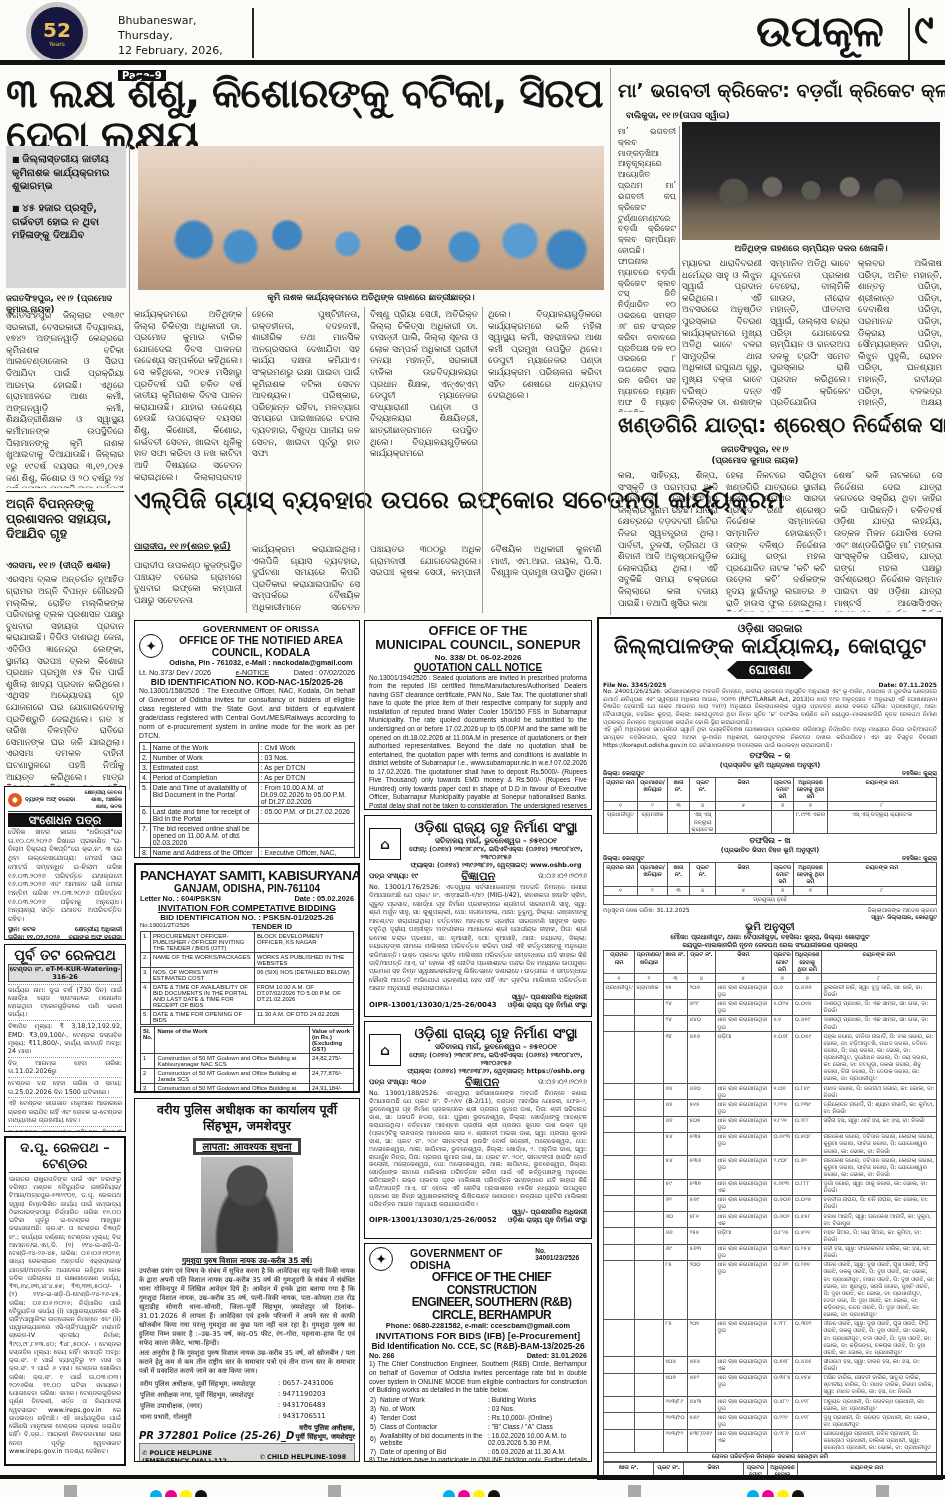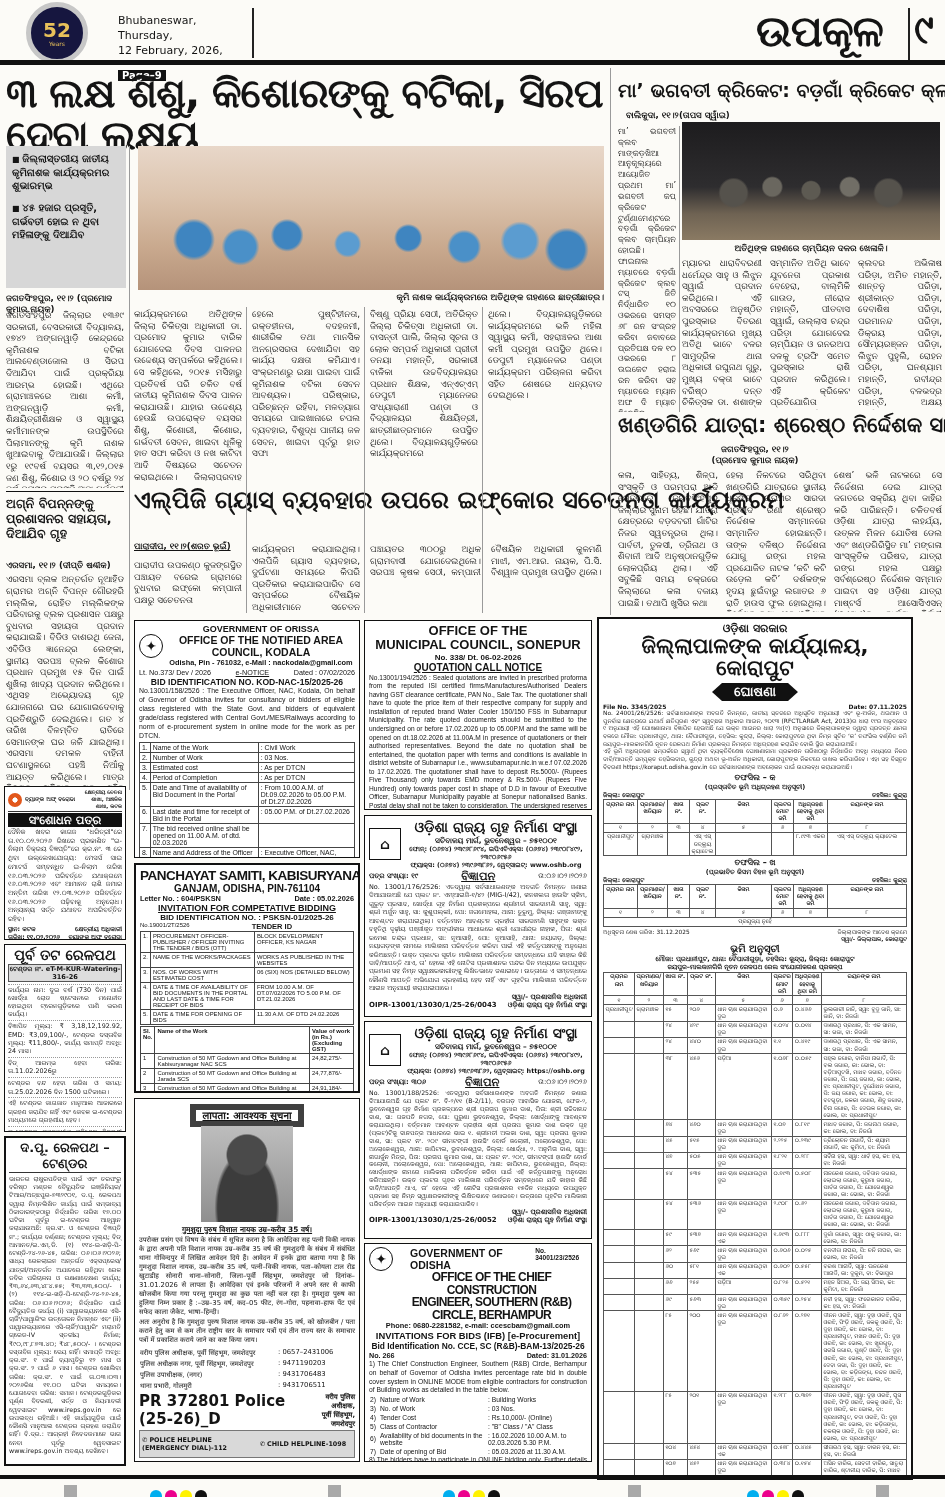--- a/index.html
+++ b/index.html
@@ -101,21 +101,21 @@
   <div class="photo" style="left:138px;top:146px;width:466px;height:144px;background:
        radial-gradient(circle at 12% 65%, #3f85c0 0 4%, transparent 5%),
        radial-gradient(circle at 22% 70%, #4a90c8 0 4%, transparent 5%),
        radial-gradient(circle at 32% 62%, #3f85c0 0 4%, transparent 5%),
        radial-gradient(circle at 45% 68%, #5b9cd0 0 4%, transparent 5%),
        radial-gradient(circle at 58% 64%, #3f85c0 0 4%, transparent 5%),
        radial-gradient(circle at 70% 70%, #4a90c8 0 4%, transparent 5%),
        radial-gradient(circle at 82% 66%, #5b9cd0 0 4%, transparent 5%),
        radial-gradient(circle at 92% 72%, #3f85c0 0 4%, transparent 5%),
        linear-gradient(180deg,#e8d7c9 0%,#dcc4ae 35%,#c9a98e 70%,#b5937a 100%);"></div>
-  <div class="abs caption" style="left:138px;top:292px;width:466px;text-align:right;">କୃମି ନାଶକ କାର୍ଯ୍ୟକ୍ରମରେ ଅତିଥିଙ୍କ ଗହଣରେ ଛାତ୍ରୀଛାତ୍ର।</div>
+  <div class="abs caption" style="left:138px;top:292px;width:466px;">କୃମି ନାଶକ କାର୍ଯ୍ୟକ୍ରମରେ ଅତିଥିଙ୍କ ଗହଣରେ ଛାତ୍ରୀଛାତ୍ର।</div>
   <div class="abs col" style="left:6px;top:310px;width:118px;height:178px;">ଜଗତସିଂହପୁର ଜିଲ୍ଲାର ୧୩୬୯ ସରକାରୀ, ବେସରକାରୀ ବିଦ୍ୟାଳୟ, ୧୭୪୨ ଅଙ୍ଗନୱାଡ଼ି କେନ୍ଦ୍ରରେ କୃମିନାଶକ ବଟିକା ଆଲବେଣ୍ଡାଜୋଲ ଓ ସିରପ ଦିଆଯିବା ପାଇଁ ପ୍ରକ୍ରିୟା ଆରମ୍ଭ ହୋଇଛି। ଏଥିରେ ଗ୍ରାମାଞ୍ଚଳରେ ଆଶା କର୍ମୀ, ଅଙ୍ଗନୱାଡ଼ି କର୍ମୀ, ଶିକ୍ଷୟିତ୍ରୀଶିକ୍ଷକ ଓ ସ୍ୱାସ୍ଥ୍ୟ କର୍ମୀମାନଙ୍କ ଉପସ୍ଥିତିରେ ପିଲାମାନଙ୍କୁ କୃମି ନାଶକ ଖୁଆଇବାକୁ ଦିଆଯାଉଛି। ଜିଲ୍ଲାର ୧ରୁ ୧୯ବର୍ଷ ବୟସର ୩,୧୨,୦୧୫ ଜଣ ଶିଶୁ, କିଶୋର ଓ ୨୦ ବର୍ଷରୁ ୨୪ ବର୍ଷ ବୟସର ପ୍ରସୂତି ଅବା ଗର୍ଭବତୀ ହୋଇ ନ ଥିବା ୪୫,୬୮୨ ଜଣ ମହିଳାଙ୍କୁ କୃମିନାଶକ ବଟିକାର ସେବନ କରାଇ ଅଭିଯାନକୁ ସଫଳ କରାଇବା। ଜିଲ୍ଲା ଶିକ୍ଷା ଅଧିକାରୀ କେଶବ ମେହେର ଯୋଗଦେଇ କୃମି ଦ୍ୱାରା ସଂକ୍ରମିତ</div>
   <div class="abs col" style="left:134px;top:309px;width:108px;height:172px;">କାର୍ଯ୍ୟକ୍ରମରେ ଅତିଥିଙ୍କ ଜିଲ୍ଲା ଚିକିତ୍ସା ଅଧିକାରୀ ଡା. ପ୍ରମୋଦ କୁମାର ବାରିକ ଯୋଗଦେଇ ଦିବସ ପାଳନର ଉଦ୍ଦେଶ୍ୟ ସମ୍ପର୍କରେ କହିଥିଲେ। ସେ କହିଥିଲେ, ୨୦୧୫ ମସିହାରୁ ପ୍ରତିବର୍ଷ ପରି ଚଳିତ ବର୍ଷ ଜାତୀୟ କୃମିନାଶକ ଦିବସ ପାଳନ କରାଯାଉଛି। ଯାହାର ଉଦ୍ଦେଶ୍ୟ ହେଉଛି ଉପରୋକ୍ତ ବୟସର ଶିଶୁ, କିଶୋରୀ, କିଶୋର, ଗର୍ଭବତୀ ସେବନ, ଖାଇବା ଧୂଳିକୁ ହାତ ସଫା କରିବା ଓ ନଖ କାଟିବା ଆଦି ବିଷୟରେ ସଚେତନ କରାଇଥିଲେ। ଜିଲ୍ଲାପ୍ରବାହ ଏହି କାର୍ଯ୍ୟକ୍ରମରେ ଅନ୍ୟମାନଙ୍କ ମଧ୍ୟରେ ଜିଲ୍ଲା ଜନସ୍ୱାସ୍ଥ୍ୟ ଅଧିକାରୀ ଡା. ସନ୍ତୋଷ କୁମାର ବେହେରା, ଡିଏସ୍‌ଡବ୍ଲ୍ୟୁ</div>
   <div class="abs col" style="left:252px;top:309px;width:108px;height:172px;">ହେଲେ ପୁଷ୍ଟିହୀନତା, ରକ୍ତହୀନତା, ବଦହଜମୀ, ଶାରୀରିକ ତଥା ମାନସିକ ଅନଗ୍ରସରତା ଦେଖାଯିବା ସହ କାର୍ଯ୍ୟ ଦକ୍ଷତା କମିଯାଏ। ସଂକ୍ରମଣରୁ ରକ୍ଷା ପାଇବା ପାଇଁ କୃମିନାଶକ ବଟିକା ସେବନ ଆବଶ୍ୟକ। ପରିଷ୍କାର, ପରିଚ୍ଛନ୍ନ ରହିବା, ମଳତ୍ୟାଗ ସମୟରେ ପାଇଖାନାରେ ଚପଲ ବ୍ୟବହାର, ବିଶୁଦ୍ଧ ପାନୀୟ ଜଳ ସେବନ, ଖାଇବା ପୂର୍ବରୁ ହାତ ସଫା</div>
   <div class="abs col" style="left:370px;top:309px;width:108px;height:172px;">ବିଷ୍ଣୁ ପ୍ରିୟା ସେଠୀ, ଅତିରିକ୍ତ ଜିଲ୍ଲା ଚିକିତ୍ସା ଅଧିକାରୀ ଡା. ବାସନ୍ତୀ ପାଲି, ଜିଲ୍ଲା ସୂଚନା ଓ ଲୋକ ସମ୍ପର୍କ ଅଧିକାରୀ ପ୍ରୀତୀ ତନୟା ମହାନ୍ତି, ସରକାରୀ ବାଳିକା ଉଚ୍ଚବିଦ୍ୟାଳୟର ପ୍ରଧାନ ଶିକ୍ଷକ, ଏନ୍‌ଏଚ୍‌ଏମ୍ ଡେପୁଟୀ ମ୍ୟାନେଜର ସଂଧ୍ୟାରାଣୀ ପଣ୍ଡା ଓ ବିଦ୍ୟାଳୟର ଶିକ୍ଷୟିତ୍ରୀ, ଛାତ୍ରୀଛାତ୍ରମାନେ ଉପସ୍ଥିତ ଥିଲେ। ବିଦ୍ୟାଳୟଗୁଡ଼ିକରେ କାର୍ଯ୍ୟକ୍ରମରେ</div>
   <div class="abs col" style="left:488px;top:309px;width:114px;height:172px;">ଥିଲେ। ବିଦ୍ୟାଳୟଗୁଡ଼ିକରେ କାର୍ଯ୍ୟକ୍ରମରେ ଭଳି ମହିଳା ସ୍ୱାସ୍ଥ୍ୟ କର୍ମୀ, ସହରାଞ୍ଚଳର ଆଶା କର୍ମୀ ପ୍ରମୁଖ ଉପସ୍ଥିତ ଥିଲେ। ଡେପୁଟୀ ମ୍ୟାନେଜର ପଣ୍ଡା କାର୍ଯ୍ୟକ୍ରମ ପରିଚାଳନା କରିବା ସହିତ ଶେଷରେ ଧନ୍ୟବାଦ ଦେଇଥିଲେ।</div>
 
   <div class="abs rule" style="left:6px;top:491px;width:118px;height:1px;"></div>
   <div class="abs" style="left:6px;top:496px;width:118px;">
     <div class="b" style="font-size:12.6px;line-height:1.2;">ଅଗ୍ନି ବିପନ୍ନଙ୍କୁ ପ୍ରଶାସନର ସହାୟତା, ଦିଆଯିବ ଗୃହ</div>
     <div class="byline" style="margin-top:19px;">ଏରସମା, ୧୧।୨ (ଦୀପ୍ତି ଷଣ୍ଢୀକ)</div>
@@ -281,21 +281,24 @@
             <td>3</td>
             <td>Construction of 50 MT Godown and Office Building at Nimundia SCS</td>
             <td>24,91,184/-</td>
           </tr>
         </tbody>
     </table>
 
   </div>
 
   <div class="box" style="left:134px;top:1098px;width:226px;height:364px;border-width:1.5px;">
-    <div class="ctr" style="margin-top:2px;"><span class="b u" style="font-size:10px;border:6px solid #404040;padding:0 6px;">लापता: आवश्यक सूचना</span></div>
+    <div class="b ctr" style="font-size:12.5px;line-height:1.25;">
+      <span>वरीय पुलिस अधीक्षक का कार्यालय पूर्वी</span><br><span>सिंहभूम, जमशेदपुर</span>
+    </div>
+    <div class="ctr" style="margin-top:2px;"><span class="b u" style="font-size:10px;border:3px solid #404040;padding:0 6px;">लापता: आवश्यक सूचना</span></div>
     <div style="display:flex;justify-content:center;margin-top:3px;">
       <div class="photo" style="position:relative;width:92px;height:96px;background:
         radial-gradient(circle at 50% 30%, #4a4a4a 0 24%, transparent 26%),
         radial-gradient(ellipse at 50% 85%, #3c3c3c 0 45%, transparent 50%),
         linear-gradient(180deg,#bdbdbd,#8f8f8f);"></div>
     </div>
     <div class="ctr b u" style="font-size:7.4px;margin-top:2px;">गुमशुदा पुरुष विशाल नायक उम्र–करीब 35 वर्ष।</div>
     <div class="jus" style="font-size:6.8px;line-height:1.32;margin-top:2px;">उपरोक्त प्रसंग एवं विषय के संबंध में सूचित करना है कि आवेदिका सह पत्नी विकी नायक के द्वारा अपनी पति विशाल नायक उम्र–करीब 35 वर्ष की गुमशुदगी के संबंध में संबंधित थाना गोविन्दपुर में लिखित आवेदन दिये हैं। आवेदन में इनके द्वारा बताया गया है कि गुमशुदा विशाल नायक, उम्र–करीब 35 वर्ष, पत्नी–विकी नायक, पता–कोयला टाल रोड खुटाडीह सोनारी थाना–सोनारी, जिला–पूर्वी सिंहभूम, जमशेदपुर जो दिनांक–31.01.2026 से लापता हैं। आवेदिका एवं इनके परिजनों ने अपने स्तर से काफी खोजबीन किया गया परन्तु गुमशुदा का कुछ पता नहीं चल रहा है। गुमशुदा पुरुष का हुलिया निम्न प्रकार है :–उम्र–35 वर्ष, कद–05 फीट, रंग–गोरा, पहनावा–हाफ पेंट एवं सफेद काला जैकेट, भाषा–हिन्दी।</div>
     <div class="jus" style="font-size:6.8px;line-height:1.32;margin-top:1px;">अतः अनुरोध है कि गुमशुदा पुरुष विशाल नायक उम्र–करीब 35 वर्ष, को खोजबीन / पता कराने हेतु कम से कम तीन राष्ट्रीय स्तर के समाचार पत्रों एवं तीन राज्य स्तर के समाचार पत्रों में प्रकाशित कराये जाने का कष्ट किया जाय।</div>
     <table style="font-size:6.8px;margin-top:2px;">
@@ -316,21 +319,21 @@
             <td>पुलिस उपाधीक्षक, (नगर)</td>
             <td>: 9431706483</td>
           </tr>
           <tr>
             <td>थाना प्रभारी, गोलमुरी</td>
             <td>: 9431706511</td>
           </tr>
         </tbody>
     </table>
     <div style="display:flex;justify-content:space-between;align-items:flex-end;margin-top:1px;">
-      <span class="b" style="font-size:15px;">PR 372801 Police (25-26)_D</span>
+      <span class="b" style="font-size:10px;font-style:italic;">PR 372801 Police (25-26)_D</span>
       <span class="b" style="font-size:6.8px;text-align:right;">
         <span>वरीय पुलिस अधीक्षक,</span><br><span>पूर्वी सिंहभूम, जमशेदपुर</span>
       </span>
     </div>
     <div style="background:#d9d9d9;border:1px solid #777;margin-top:2px;">
       <table class="help">
           <colgroup>
             <col style="width:55%">
             <col>
           </colgroup>
@@ -493,21 +496,21 @@
       </div>
 
   </div>
 
   <div class="box" style="left:4px;top:1136px;width:122px;height:330px;border-width:2px;padding:2px 3px;">
     <div class="b ctr" style="font-size:13px;border-bottom:1px solid #333;">ଦ.ପୂ. ରେଳପଥ – ଟେଣ୍ଡର</div>
     <div class="jus" style="font-size:6.35px;line-height:1.3;margin-top:2px;">ଭାରତର ରାଷ୍ଟ୍ରପତିଙ୍କ ପାଇଁ ଏବଂ ତରଫରୁ ବରିଷ୍ଠ ମଣ୍ଡଳ ବୈଦ୍ୟୁତିକ ଇଞ୍ଜିନିୟର/ଟିଆର/ଅଚ୍ଛପୁର-୭୩୨୯୦୧, ଦ.ପୂ. ରେଳପଥ ଦ୍ୱାରା ନିମ୍ନଲିଖିତ କାର୍ଯ୍ୟ ପାଇଁ ସମ୍ଭାବ୍ୟ ଠିକାଦାରଙ୍କଠାରୁ ନିର୍ଦ୍ଧାରିତ ତାରିଖ ୧୭.୦୦ ଘଟିକା ପୂର୍ବରୁ ଇ-ଟେଣ୍ଡର ଆହ୍ୱାନ କରାଯାଉଅଛି: କ୍ର.ସଂ. ଓ ଟେଣ୍ଡର ବିଜ୍ଞପ୍ତି ନଂ.; କାର୍ଯ୍ୟର ବର୍ଣ୍ଣନା; ଟେଣ୍ଡର ମୂଲ୍ୟ; ବିଡ୍ ଆମାନତ/ଇ.ଏମ୍.ଡି. (୧) ୧୧୪-ଇ-ଖଡ଼ି-ପି-ଟେଣ୍ଡି-୨୪-୨୬-୪୫, ତାରିଖ: ୦୬।୦୬।୨୦୨୬; ସାଧ୍ୟ ରେଳଲାଇନ ଅନ୍ତର୍ଗତ ଏକ୍ସପ୍ରେସ/ଯାତ୍ରୀ/ଅନ୍ତର୍ଗତ ଅଯାଚରେ ରହିଥିବା ରେଳ ଡବିର ପରିଚାଳନା ଓ ରକ୍ଷଣାବେକ୍ଷଣ କାର୍ଯ୍ୟ; ₹୩,୬୪,୬୩,୪୮୪.୫୫; ₹୩,୩୩,୫୦୦/- । (୨) ୧୧୪-ଇ-ଖଡ଼ି-ପି-ଟେଣ୍ଡି-୨୪-୨୬-୪୫, ତାରିଖ: ୦୬।୦୬।୨୦୨୬; ନିର୍ଦ୍ଧାରିତ ପାଇଁ ବୈଦ୍ୟୁତିକ କାର୍ଯ୍ୟ (i) ପାୱାରଭ୍ୟାନରେ ଏସି-ଚାର୍ଜିଂ/ପାୱାରିଂର ଉତ୍ତୋଳନ ନିମନ୍ତେ ଏବଂ (ii) ପାୱାରଭ୍ୟାନରେ ଏସି-ଚାର୍ଜିଂ/ପାୱାରିଂ ମରାମତି ଗ୍ରେଡ-IV ସ୍ତରୀୟ ନିର୍ମାଣ; ₹୯୦,୯୮,୮୭୩.୪୦; ₹୪୮,୫୦୦/- । ଟେଣ୍ଡର ଦସ୍ତାବିଜ ମୂଲ୍ୟ: ଦେୟ ନାହିଁ। ସମାପ୍ତି ଅବଧି: କ୍ର.ସଂ. ୧ ପାଇଁ ବ୍ୟାପୃତିରୁ ୧୨ ମାସ ଓ କ୍ର.ସଂ. ୨ ପାଇଁ ୬ ମାସ। ଟେଣ୍ଡର ଖୋଲିବା ତାରିଖ: କ୍ର.ସଂ. ୧ ପାଇଁ ତା.୦୩।୦୩।୨୦୨୬ରିଖ ୧୧.୦୦ ଘଟିକା ସମୟରେ। ଯୋଗଦେବା ତାରିଖ: ସମାନ। ଟେଣ୍ଡରଗୁଡ଼ିକର ପୂର୍ଣ୍ଣ ବିବରଣୀ, ସର୍ତ୍ତ ଓ ନିୟମାବଳୀ ୱେବସାଇଟ www.ireps.gov.in ରେ ଉପଲବ୍ଧ ରହିଅଛି। ଏହି କାର୍ଯ୍ୟଗୁଡ଼ିକ ପାଇଁ କୌଣସି ମାନୁଆଲ ଟେଣ୍ଡର ଗ୍ରହଣ କରାଯିବ ନାହିଁ। ବି.ଦ୍ର.: ଆଗ୍ରହୀ ନିବେଦକମାନେ ଭାଗ ନେବା ପୂର୍ବରୁ ୱେବସାଇଟ www.ireps.gov.in ଅବଶ୍ୟ ଦେଖିବେ।</div>
     <div class="b" style="font-size:12px;text-align:left;margin-top:22px;">(PR-1171)</div>
   </div>
 
-  <div class="box" style="left:597px;top:617px;width:316px;height:863px;border-width:2px;padding:3px 4px;">
+  <div class="box" style="left:597px;top:617px;width:346px;height:863px;border-width:2px;padding:3px 4px;">
     <div class="b ctr" style="font-size:11px;">ଓଡ଼ିଶା ସରକାର</div>
     <div class="b ctr" style="font-size:21px;line-height:1.05;">ଜିଲ୍ଲାପାଳଙ୍କ କାର୍ଯ୍ୟାଳୟ, କୋରାପୁଟ</div>
     <div class="ctr" style="margin:2px 0;"><span class="banner">ଘୋଷଣା</span></div>
     <div style="display:flex;justify-content:space-between;font-size:6px;font-weight:bold;">
       <span>File No. 3345/2025</span>
       <span>Date: 07.11.2025</span>
     </div>
     <div class="jus" style="font-size:5.9px;line-height:1.3;">No. 24001/26/2526: ସର୍ବସାଧାରଣଙ୍କ ଅବଗତି ନିମନ୍ତେ, ଜାତୀୟ ସ୍ତରରେ ଅଧିସୂଚିତ ଅନୁଯାୟୀ ଏବଂ ଭୂ-ଅର୍ଜନ, ଥଇଥାନ ଓ ପୁନର୍ବାସ କ୍ଷେତ୍ରରେ ଯଥାର୍ଥ କ୍ଷତିପୂରଣ ଏବଂ ସ୍ୱଚ୍ଛତା ଅଧିକାର ଆଇନ, ୨୦୧୩ (RFCTLAR&amp;R Act, 2013)ର ଧାରା ୧୯ର ଅନୁଚ୍ଛେଦ ୧ ଅନୁଯାୟୀ ଏହି ଘୋଷଣାନାମା ବିଜ୍ଞାପିତ ହେଉଅଛି ଯେ ଉକ୍ତ ଆଇନର ଧାରା ୨୪(୧) ଅନୁସାରେ ଜିଲ୍ଲାପାଳଙ୍କ ଦ୍ୱାରା ପ୍ରଦତ୍ତ କ୍ଷମତା ବଳରେ ମୌଜା: ପ୍ରଧାନୀପୁଟ, ଥାନା: ବୈପାରୀଗୁଡ଼ା, ତହସିଲ: କୁନ୍ଦ୍ରା, ଜିଲ୍ଲା: କୋରାପୁଟରେ ଥିବା ନିମ୍ନ ସୂଚିତ ‘କ’ ତଫସିଲ ବର୍ଣ୍ଣିତ ଜମି ଜୟପୁର–ମାଲକାନଗିରି ନୂତନ ରେଳପଥ ନିର୍ମାଣ ପ୍ରକଳ୍ପ ନିମନ୍ତେ ଅଧିଗ୍ରହଣ କରାଯିବ ବୋଲି ସ୍ଥିର କରାଯାଇଅଛି।</div>
     <div class="jus" style="font-size:5.9px;line-height:1.3;">ଏହି ଭୂମି ଅଧିଗ୍ରହଣ ସମ୍ପର୍କରେ ସ୍ୱାର୍ଥ ଥିବା ବ୍ୟକ୍ତିବିଶେଷ ଘୋଷଣାନାମା ପ୍ରକାଶନ ତାରିଖଠାରୁ ନିର୍ଦ୍ଧାରିତ ଅବଧି ମଧ୍ୟରେ ନିଜର ଦାବି/ଆପତ୍ତି ସମ୍ପୃକ୍ତ ତହସିଲଦାର, କୁନ୍ଦ୍ରା ଅଥବା ଭୂ-ଅର୍ଜନ ଅଧିକାରୀ, କୋରାପୁଟଙ୍କ ନିକଟରେ ଦାଖଲ କରିପାରିବେ। ଏହା ସହ ବିସ୍ତୃତ ବିବରଣୀ https://koraput.odisha.gov.in ରେ ସର୍ବସାଧାରଣଙ୍କ ଅବଲୋକନ ପାଇଁ ଉପଲବ୍ଧ କରାଯାଇଅଛି।</div>
 

